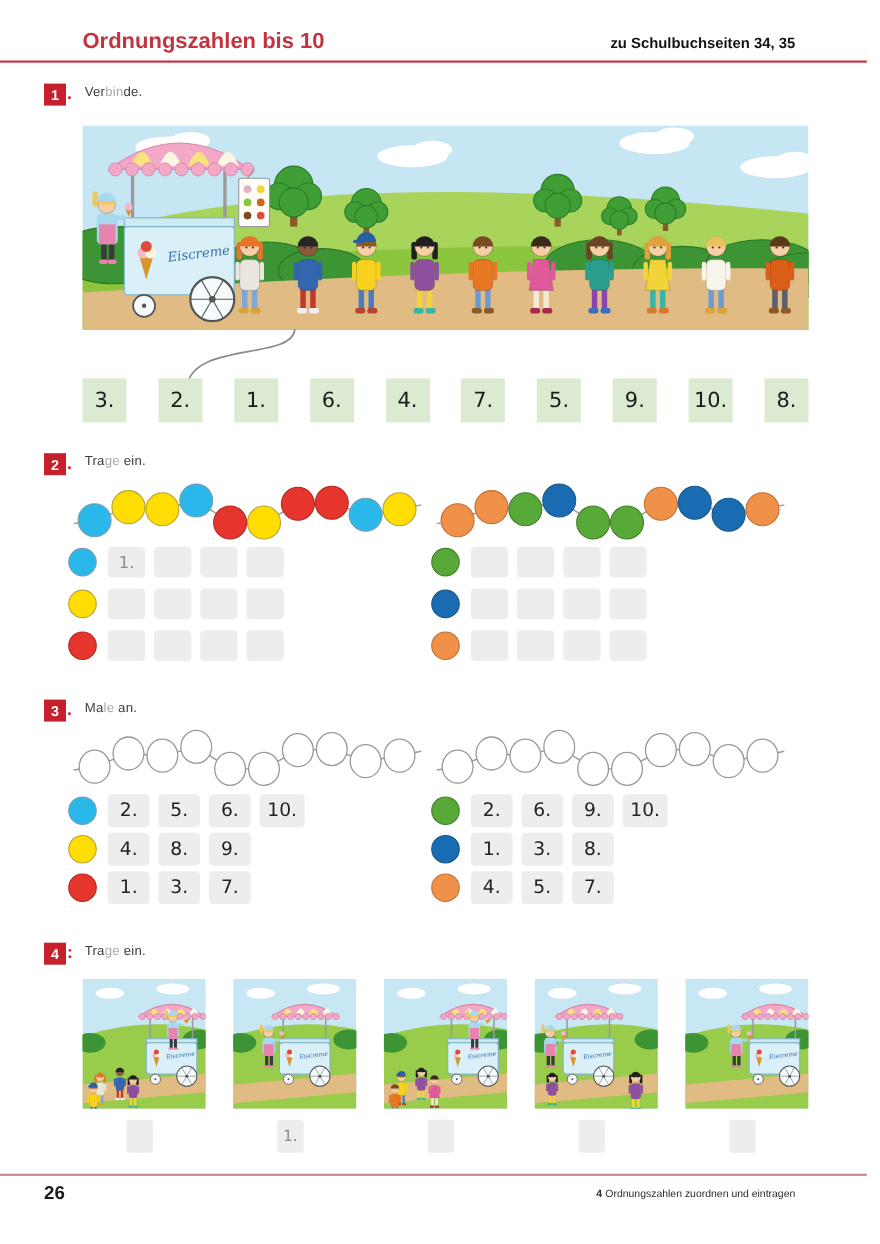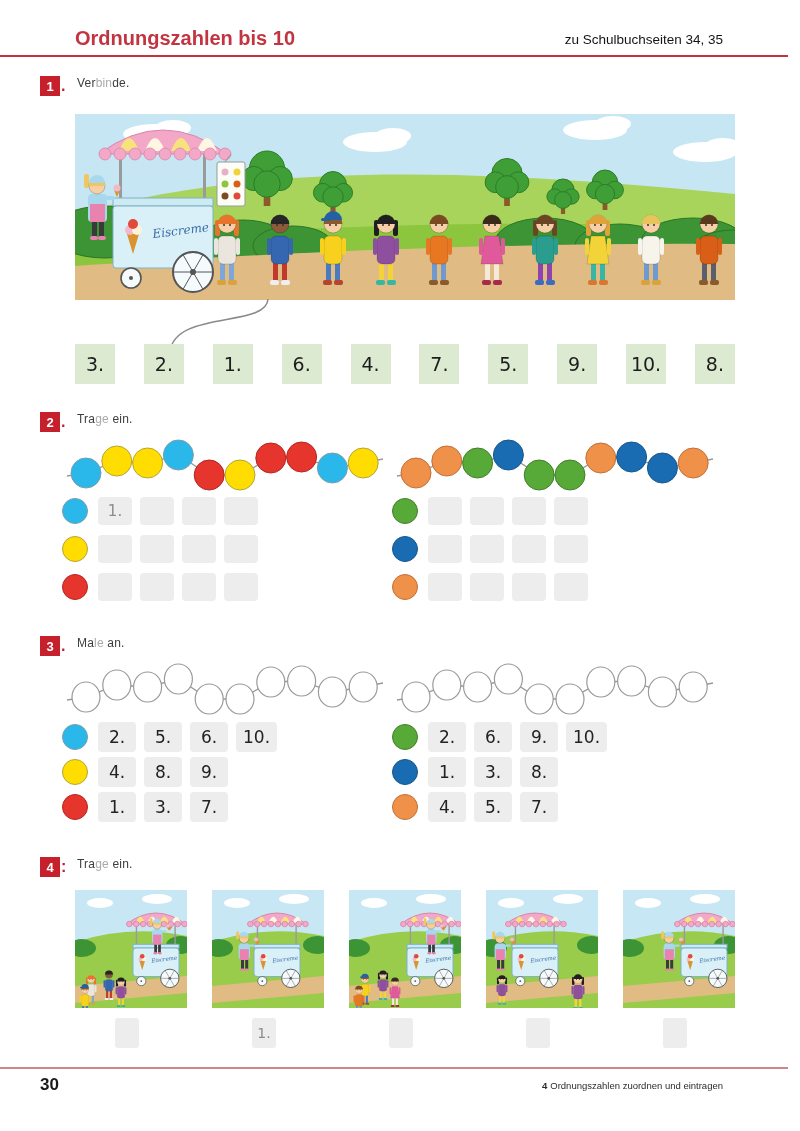--- a/index.html
+++ b/index.html
@@ -1,20 +1,20 @@
 <!DOCTYPE html>
 <html><head>
 <meta charset="utf-8">
 <style>
   html,body{margin:0;padding:0;background:#fff;}
   .page{position:relative;width:788px;height:1131px;background:#ffffff;overflow:hidden;
         font-family:"Liberation Sans","DejaVu Sans",sans-serif;}
   
   .page-title{position:absolute;left:75px;top:27px;font-size:20px;font-weight:700;color:#c23540;}
-  .header-right{position:absolute;top:32px;right:65px;font-size:13.5px;font-weight:400;color:#141414;}
+  .header-right{position:absolute;top:32px;right:65px;font-size:13.5px;font-weight:700;color:#141414;}
   .header-line{position:absolute;top:55px;left:0;width:800px;height:2px;background:#c43340;}
   
   .task-header{position:absolute;left:40px;display:flex;align-items:flex-start;}
   .badge{width:20px;height:20px;background:#c5202b;color:#fff;font-size:13px;font-weight:700;
          display:flex;align-items:center;justify-content:center;flex:0 0 20px;}
   .badge-sep{color:#c5202b;font-weight:800;font-size:16px;line-height:20px;margin-left:1px;width:8px;}
   .task-label{margin-left:8px;font-size:12px;color:#3d3d3d;letter-spacing:.2px;}
   .task-label .muted{color:#a9a9a9;}
   
   .scene-wrap{position:absolute;left:75px;top:114px;width:660px;height:186px;}
@@ -888,17 +888,17 @@
     </div>
   <div id="t4-answers">
       <div class="answer-box" style="left: 115px;"></div>
       <div class="answer-box" style="left: 252px;">1.</div>
       <div class="answer-box" style="left: 389px;"></div>
       <div class="answer-box" style="left: 526px;"></div>
       <div class="answer-box" style="left: 663px;"></div>
     </div>
 
   <div class="footer-line"></div>
-  <div class="page-number">30</div>
+  <div class="page-number">26</div>
   <div class="footer-right">
     <b>4</b><span>Ordnungszahlen zuordnen und eintragen</span>
   </div>
 </div>
 
 </body></html>

